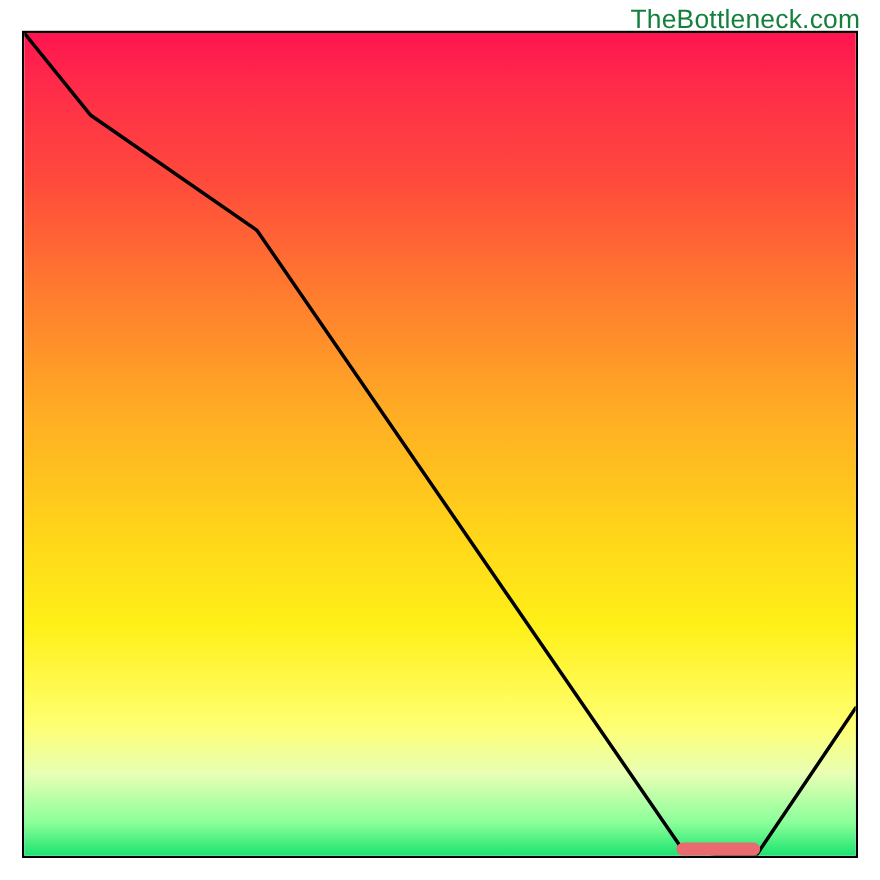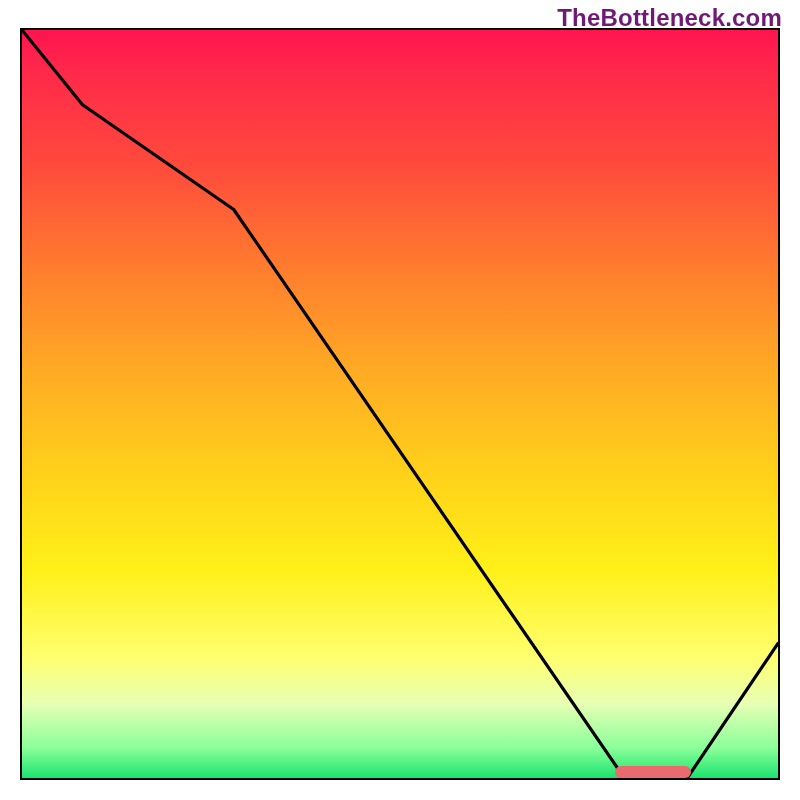--- a/index.html
+++ b/index.html
@@ -13,23 +13,23 @@
   }
   .container {
     position: relative;
     width: 800px;
     height: 800px;
   }
   .watermark {
     position: absolute;
     top: 4px;
     right: 18px;
-    color: #701a75;
+    color: #15803d;
     font-size: 24px;
-    font-weight: 700;
+    font-weight: 400;
     letter-spacing: 0.2px;
     z-index: 30;
   }
   .plot-area {
     position: absolute;
     left: 20px;
     top: 28px;
     width: 760px;
     height: 752px;
     border: 2px solid #000;

